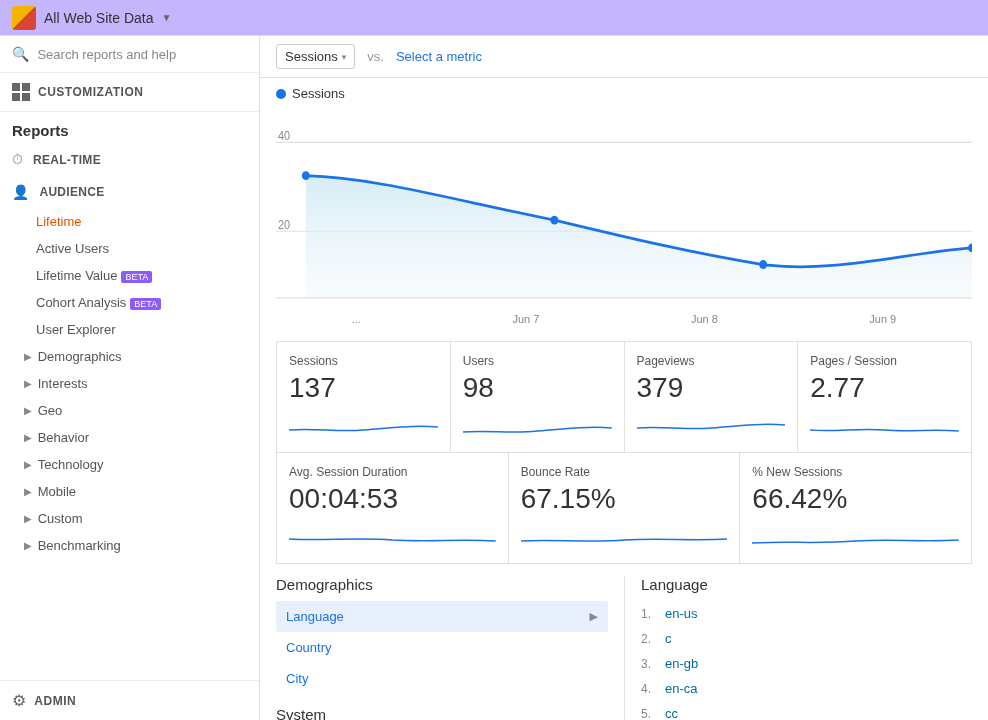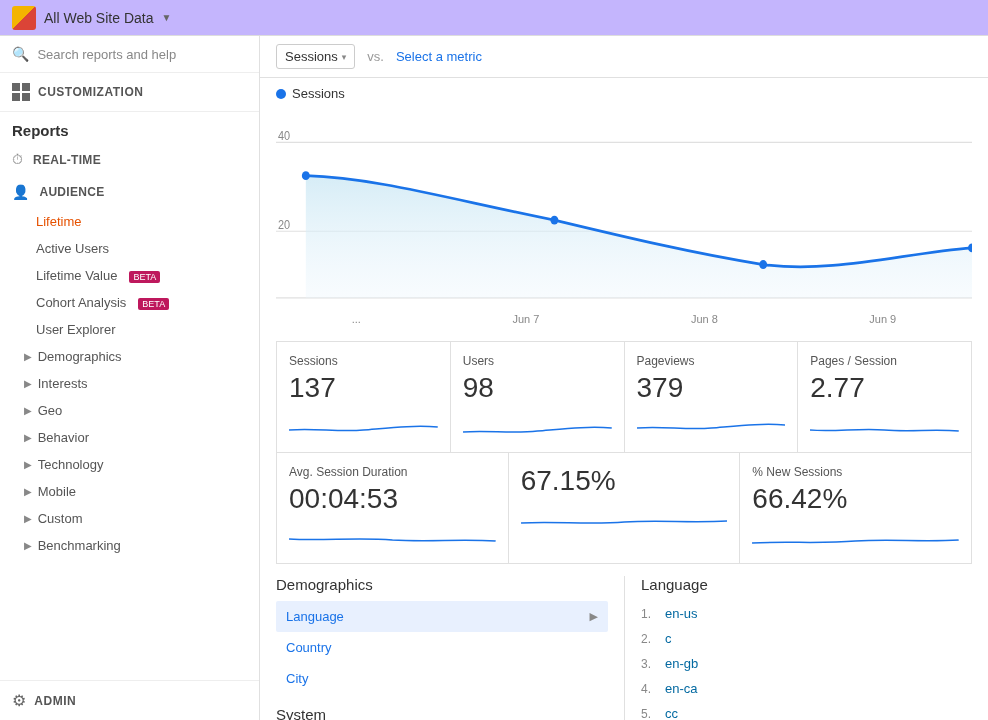--- a/index.html
+++ b/index.html
@@ -102,24 +102,24 @@
       cursor: pointer;
       color: #555;
       font-size: 13px;
     }
     .sub-nav-item.active { color: #e65100; font-weight: 500; }
     .sub-nav-item.orange { color: #e65100; }
 
     .beta-badge {
       font-size: 9px;
       color: #fff;
-      background: #be185d;
+      background: #8b5cf6;
       padding: 1px 4px;
       border-radius: 2px;
-      margin-left: 12px;
+      margin-left: 4px;
       vertical-align: middle;
     }
 
     .expandable-nav {
       display: flex;
       align-items: center;
       padding: 6px 12px 6px 24px;
       cursor: pointer;
       color: #555;
       font-size: 13px;
@@ -463,20 +463,21 @@
       <div class="metric-card-2">
         <div class="metric-label">Avg. Session Duration</div>
         <div class="metric-value">00:04:53</div>
         <div class="metric-sparkline">
           <svg width="100%" height="30" viewBox="0 0 120 30" preserveAspectRatio="none">
             <path d="M0,18 C20,20 40,16 60,19 C80,21 100,18 120,20" fill="none" stroke="#1a73e8" stroke-width="1.5"></path>
           </svg>
         </div>
       </div>
       <div class="metric-card-2">
+        <div class="metric-label">Bounce Rate</div>
         <div class="metric-value">67.15%</div>
         <div class="metric-sparkline">
           <svg width="100%" height="30" viewBox="0 0 120 30" preserveAspectRatio="none">
             <path d="M0,20 C20,18 40,22 60,19 C80,17 100,20 120,18" fill="none" stroke="#1a73e8" stroke-width="1.5"></path>
           </svg>
         </div>
       </div>
       <div class="metric-card-2">
         <div class="metric-label">% New Sessions</div>
         <div class="metric-value">66.42%</div>

